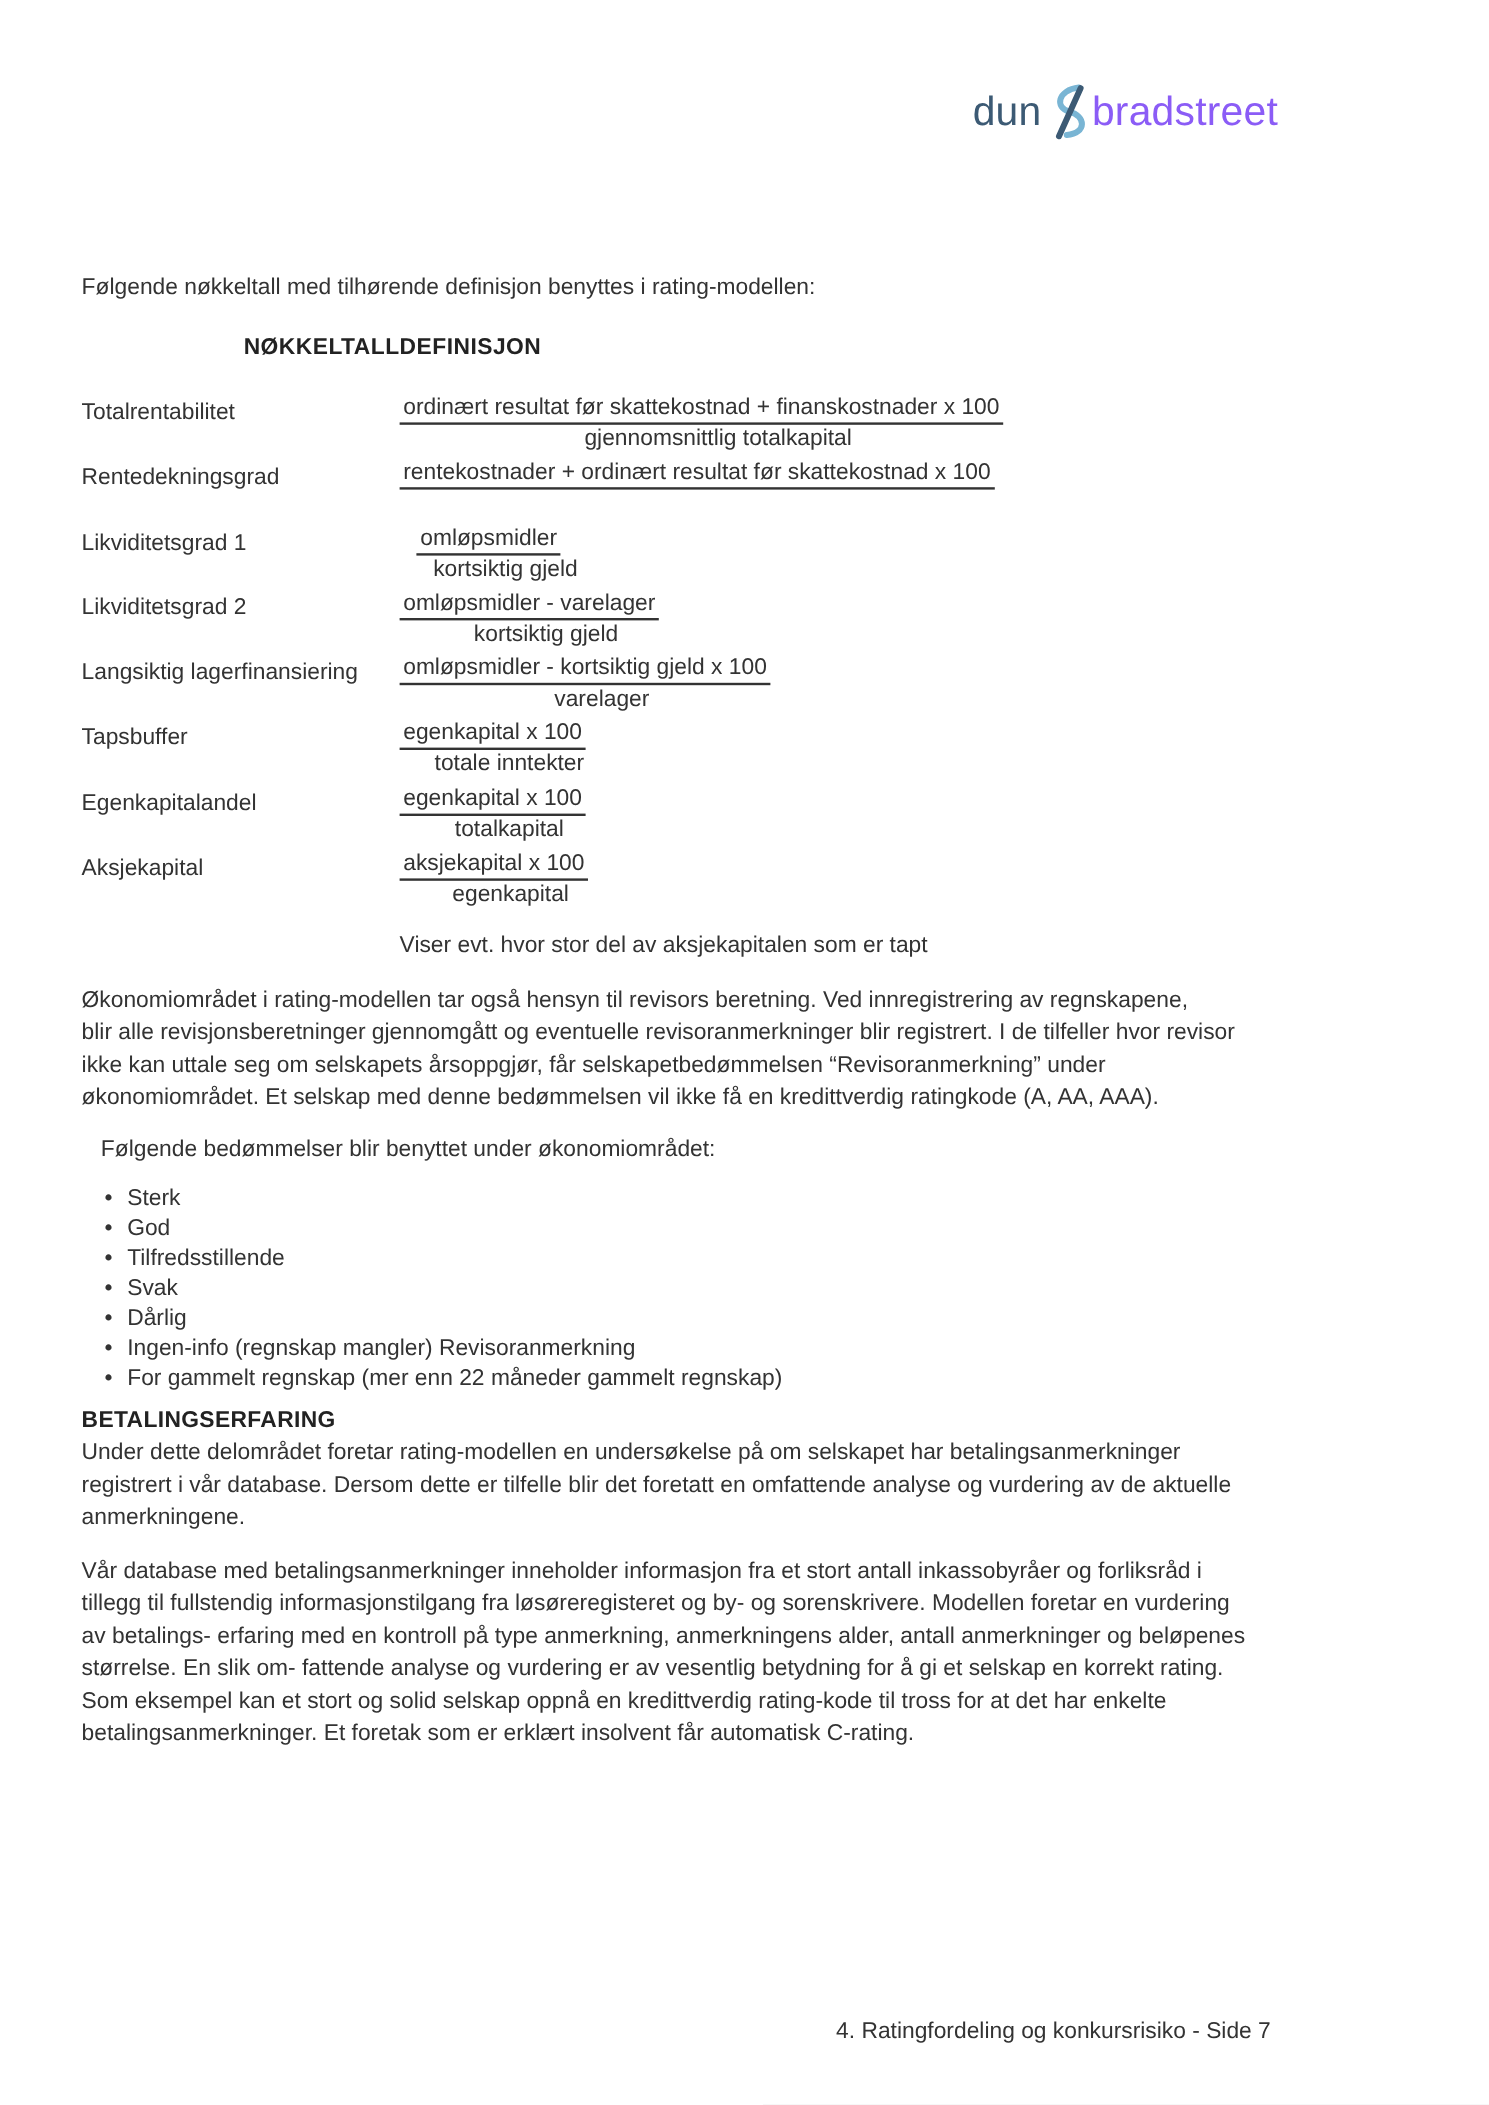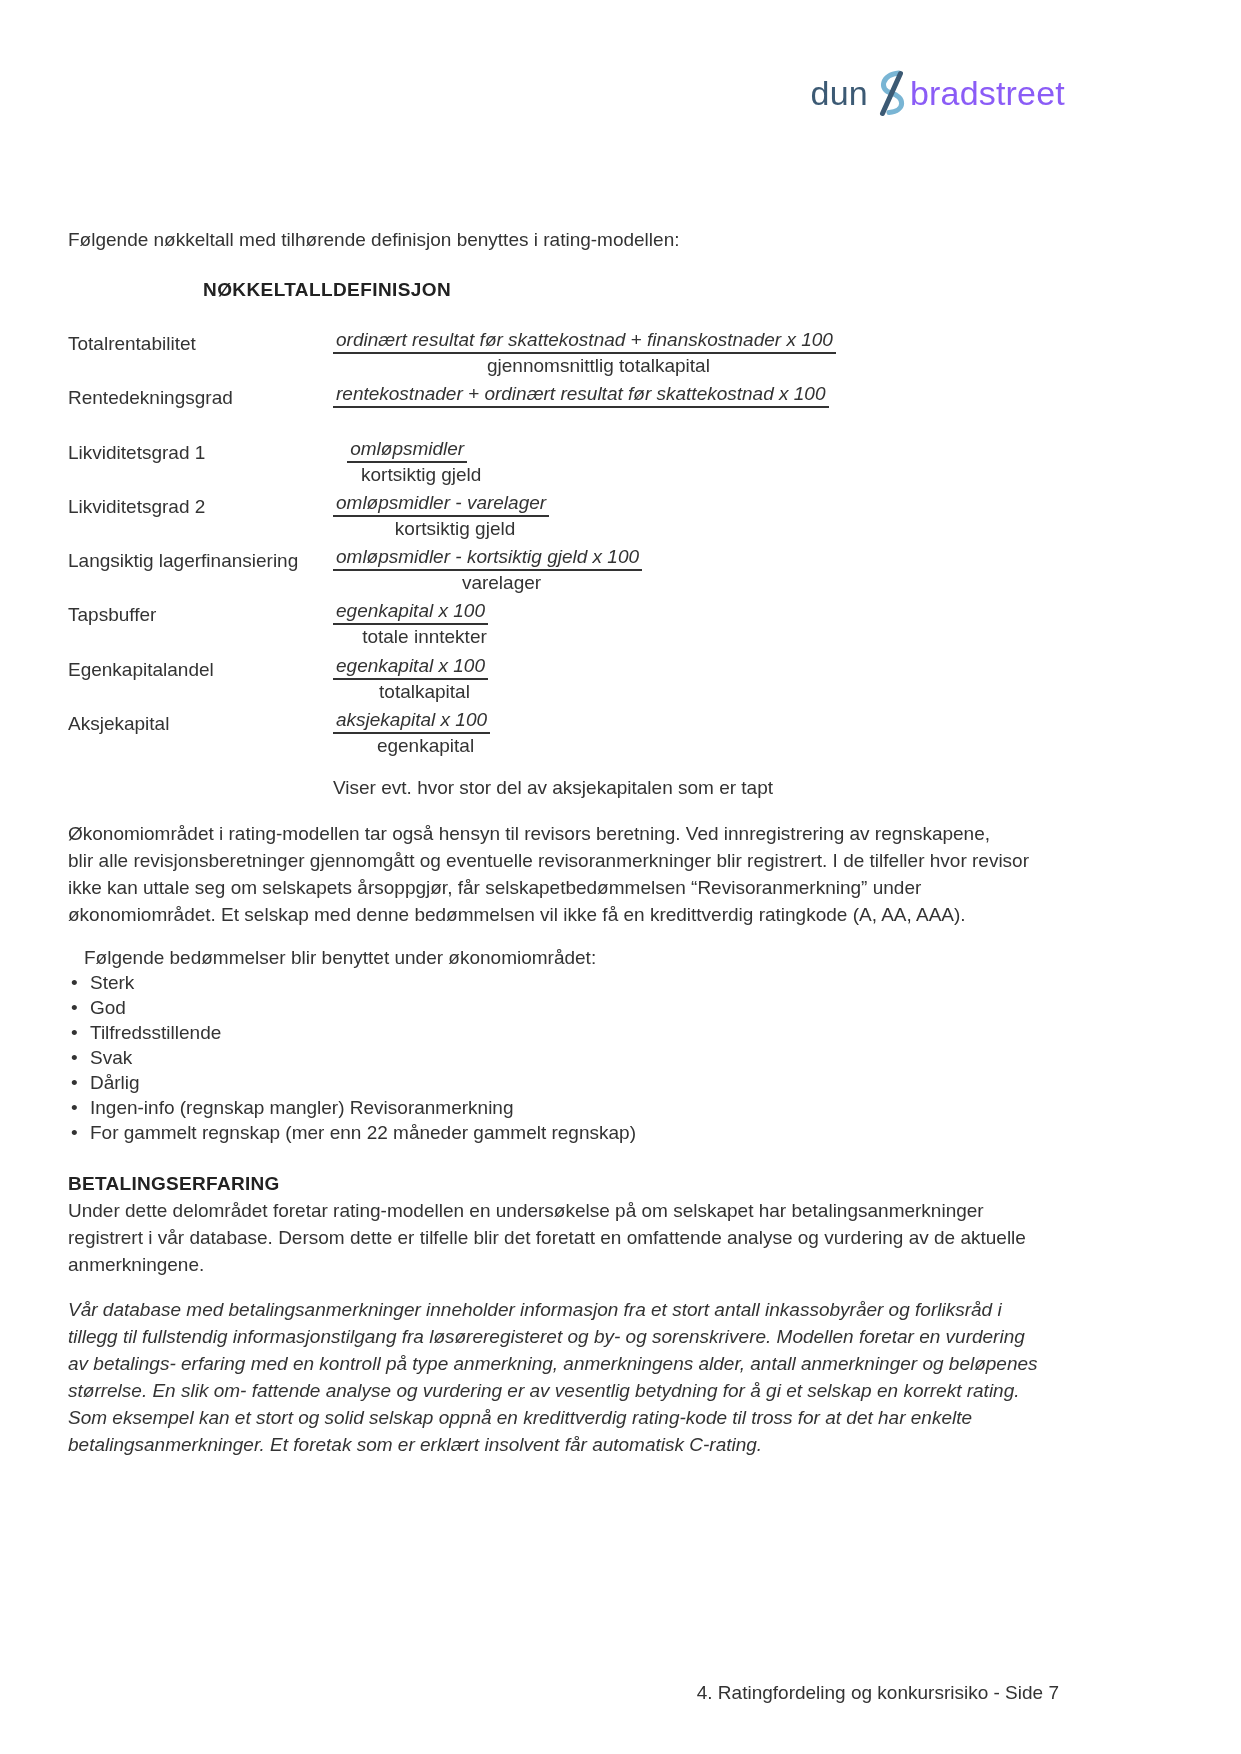--- a/index.html
+++ b/index.html
@@ -23,35 +23,35 @@
   
   .intro{top:226px;left:68px;font-size:19px;line-height:27px;}
 
   
   .ktable{top:278px;left:68px;font-size:19px;width:990px;}
   .thead{display:flex;font-weight:bold;line-height:24px;margin-bottom:26px;letter-spacing:.4px;color:#222;text-align:right;}
   .thead .c1{width:265px;}
   .t-row{display:flex;height:54.3px;align-items:flex-start;}
   .t-label{width:265px;padding-top:4px;line-height:23px;flex:none;}
   .fraction{display:inline-block;text-align:center;line-height:23px;}
-  .num{display:inline-block;padding:0 3px 1px 3px;border-bottom:2px solid #333;font-style:italic;}
+  .num{display:inline-block;padding:0 3px 1px 3px;border-bottom:2px solid #333;}
   .den{text-align:center;margin-left:28px;}
   .t-note-row{display:flex;margin-top:14px;}
   .t-note{line-height:23px;}
 
   
   .para{font-size:19px;line-height:27px;white-space:pre-line;width:1090px;}
   #para-okonomi{top:820px;left:68px;}
   #bedommelser-intro{top:944px;left:84px;white-space:normal;}
-  .bullets{top:970px;left:68px;font-size:19px;margin:0;padding:0;list-style:none;}
+  .bullets{top:970px;left:68px;font-size:19px;margin:16px;padding:0;list-style:none;}
   .bullets li{position:relative;line-height:25px;padding-left:22px;}
   .bullets li::before{content:"\2022";position:absolute;left:3px;}
   .h-bold{top:1171px;left:68px;font-size:19px;font-weight:bold;letter-spacing:.3px;line-height:25px;color:#222;}
   #para-bet1{top:1197px;left:68px;}
-  #para-bet2{top:1296px;left:68px;font-style:italic;}
+  #para-bet2{top:1296px;left:68px;}
 
   
   .footer{top:1680px;right:182px;font-size:19px;line-height:25px;text-align:right;}
 </style>
 </head>
 <body>
 
 <div class="page">
 
   <div class="abs logo">

